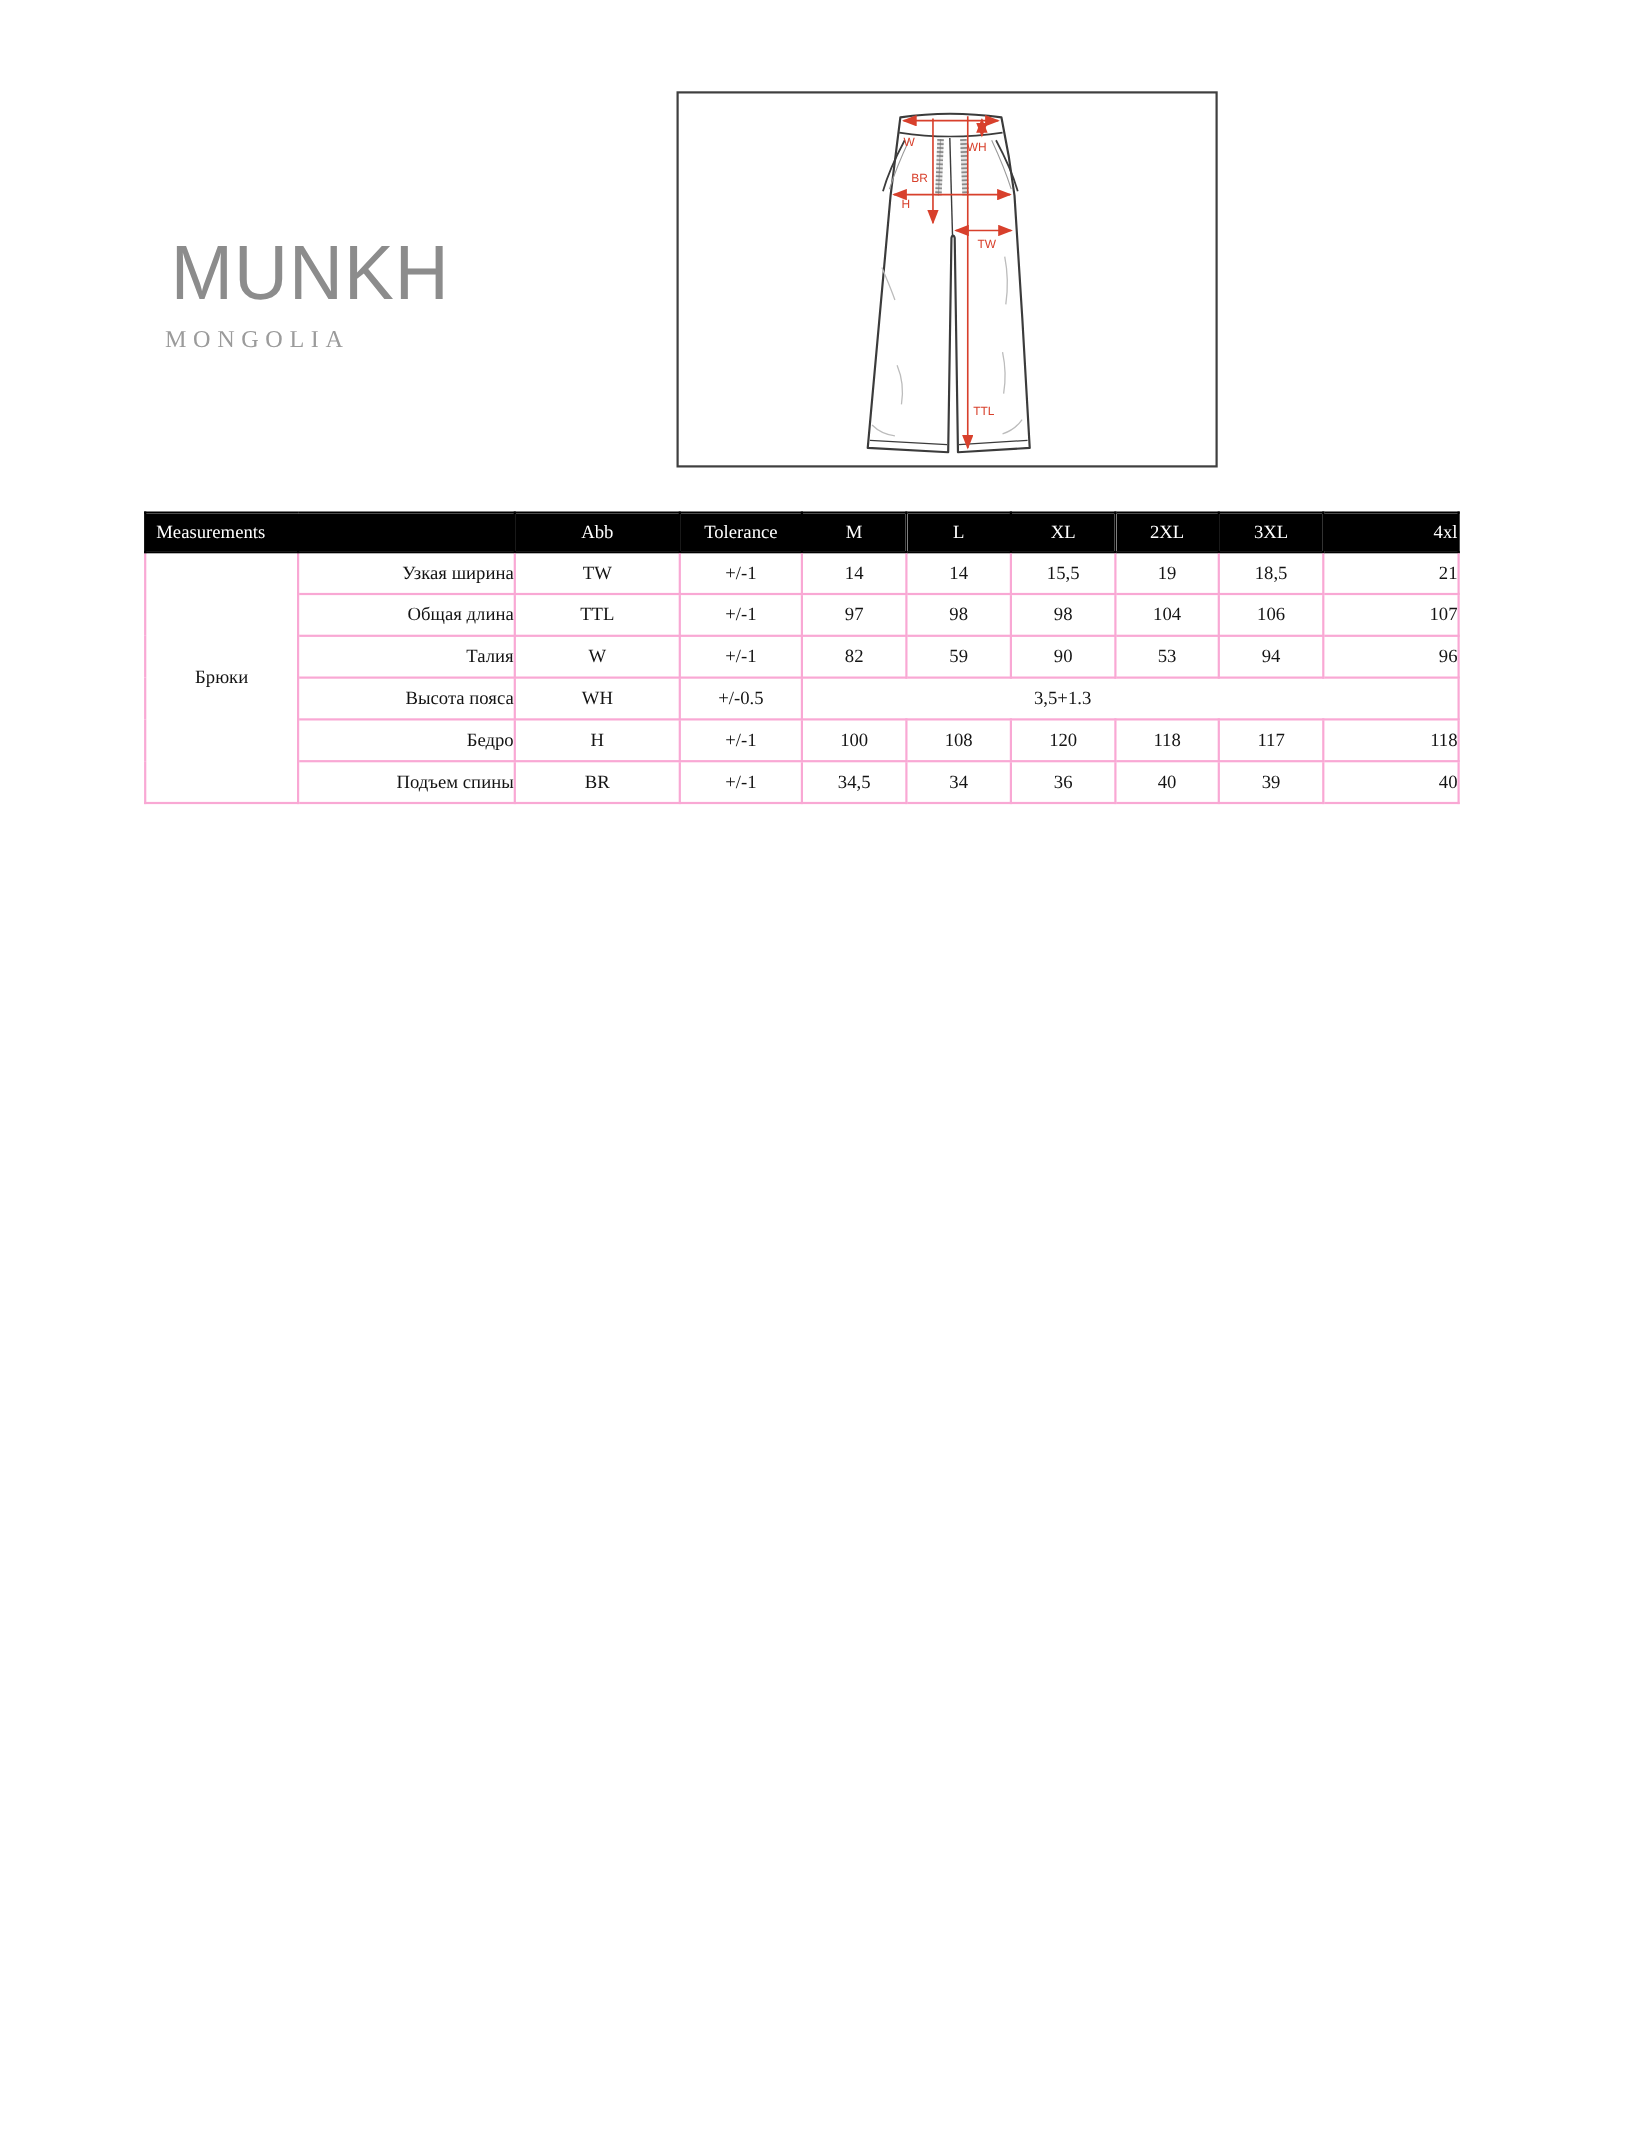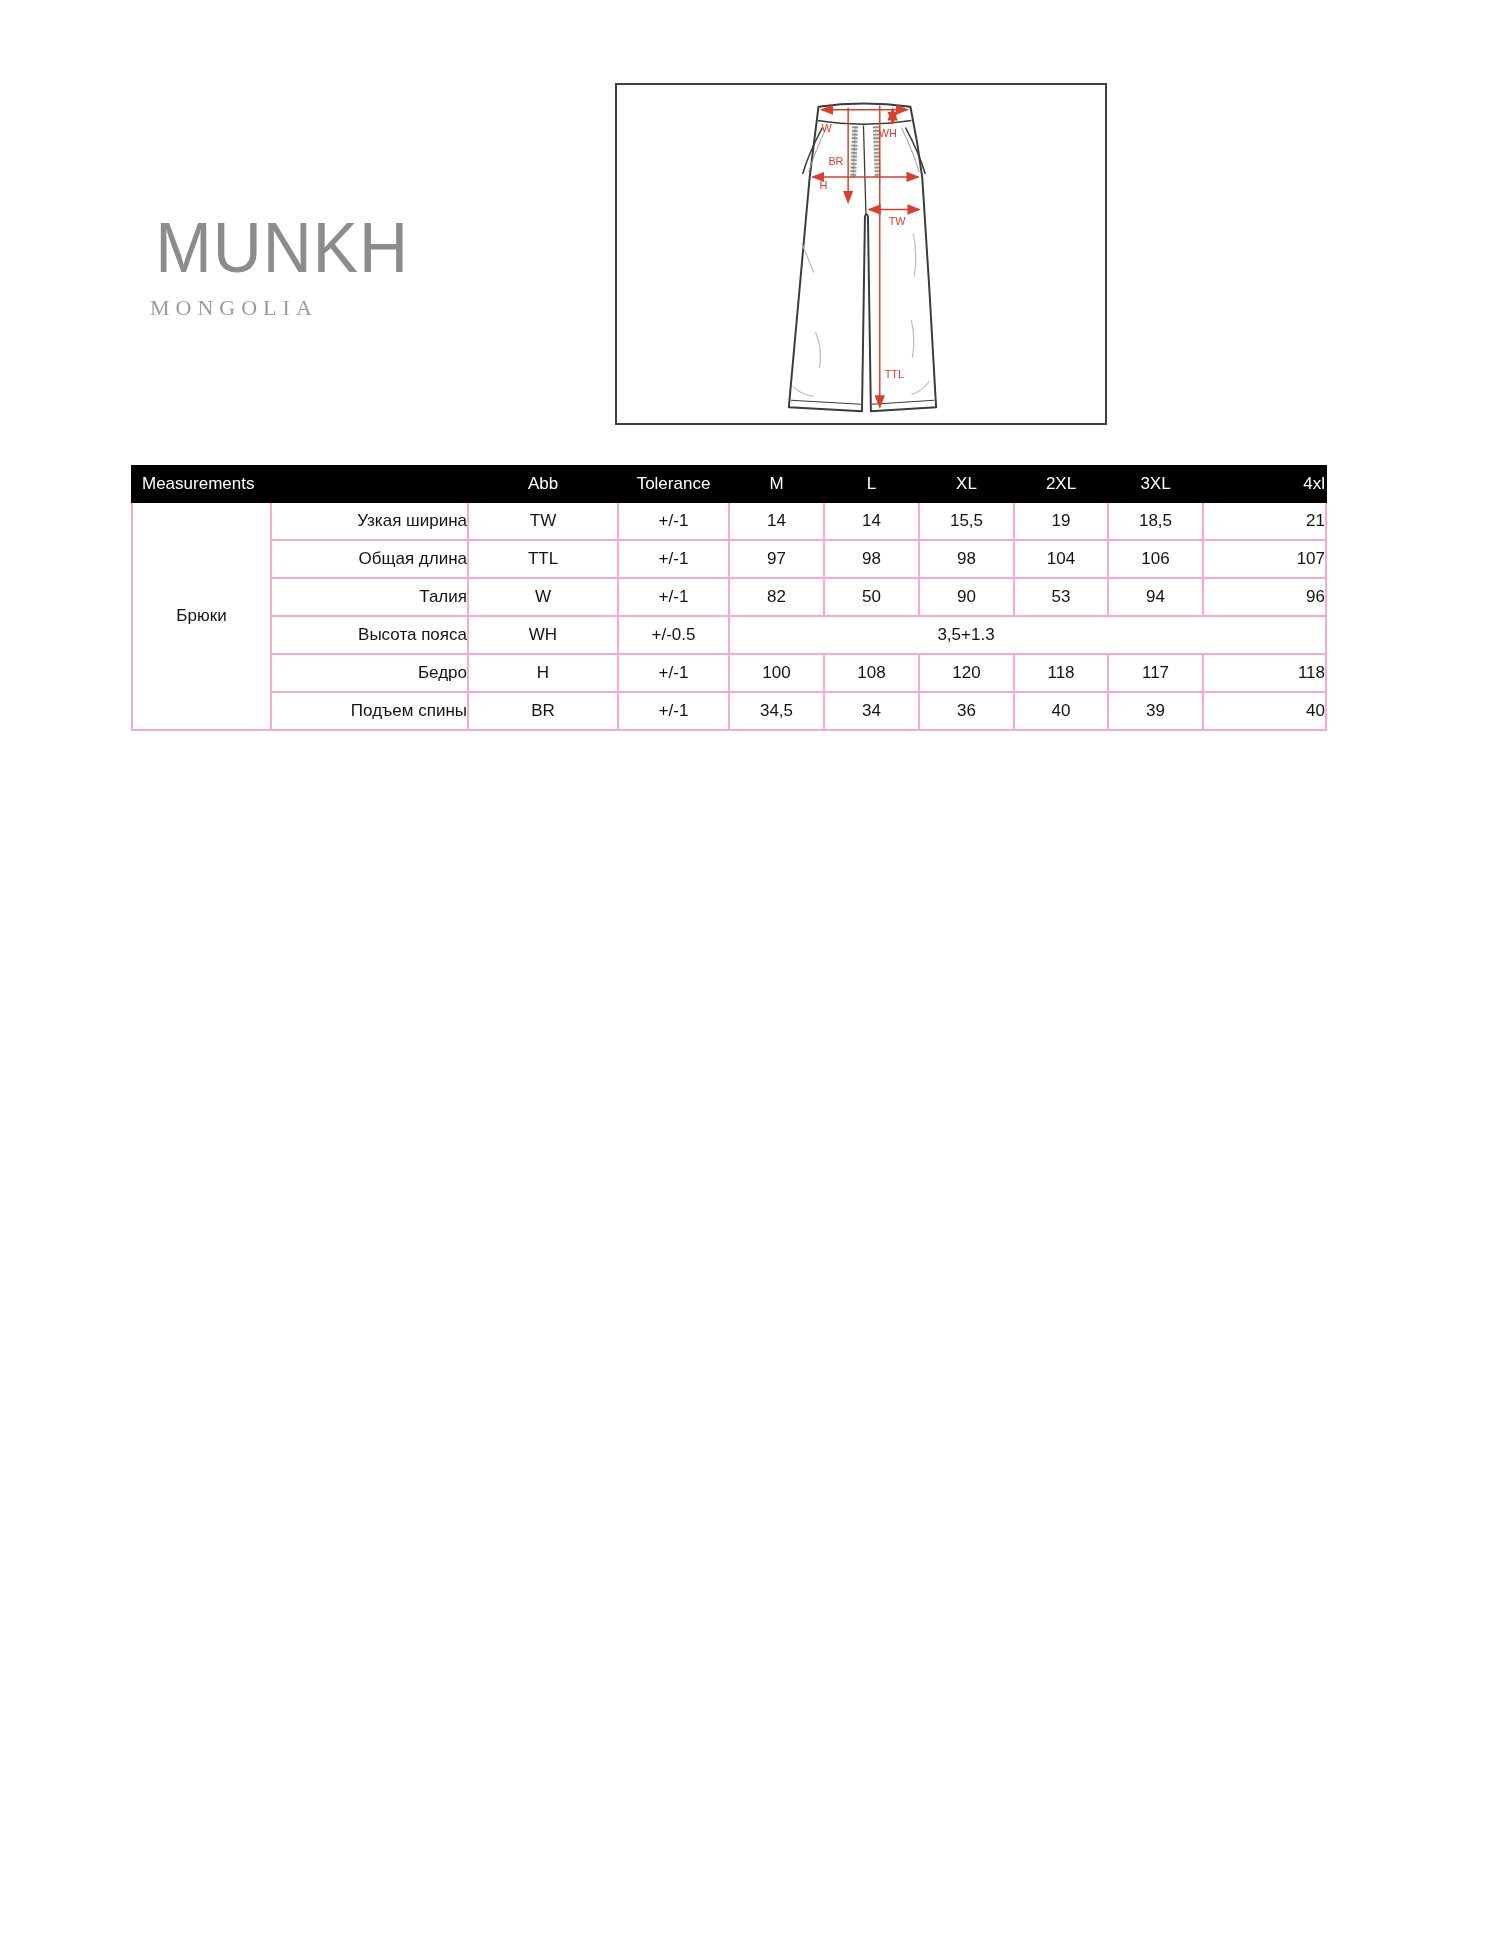--- a/index.html
+++ b/index.html
@@ -28,21 +28,21 @@
   }
   .diagram-box svg { display:block; width:100%; height:100%; }
   .ann-label { font-family:"Liberation Sans", sans-serif; font-size:11px; fill:#d8402c; }
 
   
   .size-table {
     position:absolute; left:131px; top:465px; width:1194px;
     border-collapse:collapse; table-layout:fixed;
     font-size:17px; color:#141414;
   }
-  .size-table td { border:2px solid #f9a8d4; vertical-align:middle; background:#fff; overflow:hidden; white-space:nowrap; }
+  .size-table td { border:2px solid #f9a8d4; vertical-align:middle; background:#fff; overflow:hidden; white-space:nowrap;font-family:Liberation Serif, serif; }
   .size-table tr.hdr td {
     background:#000; color:#fff; border-color:#000; height:36px;
     font-size:17px; font-weight:400;
   }
   .size-table tr.data-row td { height:38px; }
   .td-left   { text-align:right; padding-left:6px; }
   .td-center { text-align:center;margin-top:20px; }
   .hdr-meas  { text-align:left; padding-left:9px; }
   .group-cell{ text-align:center; }
   .merged-val{ text-align:center; padding-right:123px; }
@@ -180,21 +180,21 @@
     <td class="td-center">104</td>
     <td class="td-center">106</td>
     <td class="td-left">107</td>
   </tr>
 
   <tr class="data-row">
     <td class="td-left">Талия</td>
     <td class="td-center">W</td>
     <td class="td-center">+/-1</td>
     <td class="td-center">82</td>
-    <td class="td-center">50</td>
+    <td class="td-center">59</td>
     <td class="td-center">90</td>
     <td class="td-center">53</td>
     <td class="td-center">94</td>
     <td class="td-left">96</td>
   </tr>
 
   <tr class="data-row">
     <td class="td-left">Высота пояса</td>
     <td class="td-center">WH</td>
     <td class="td-center">+/-0.5</td>

